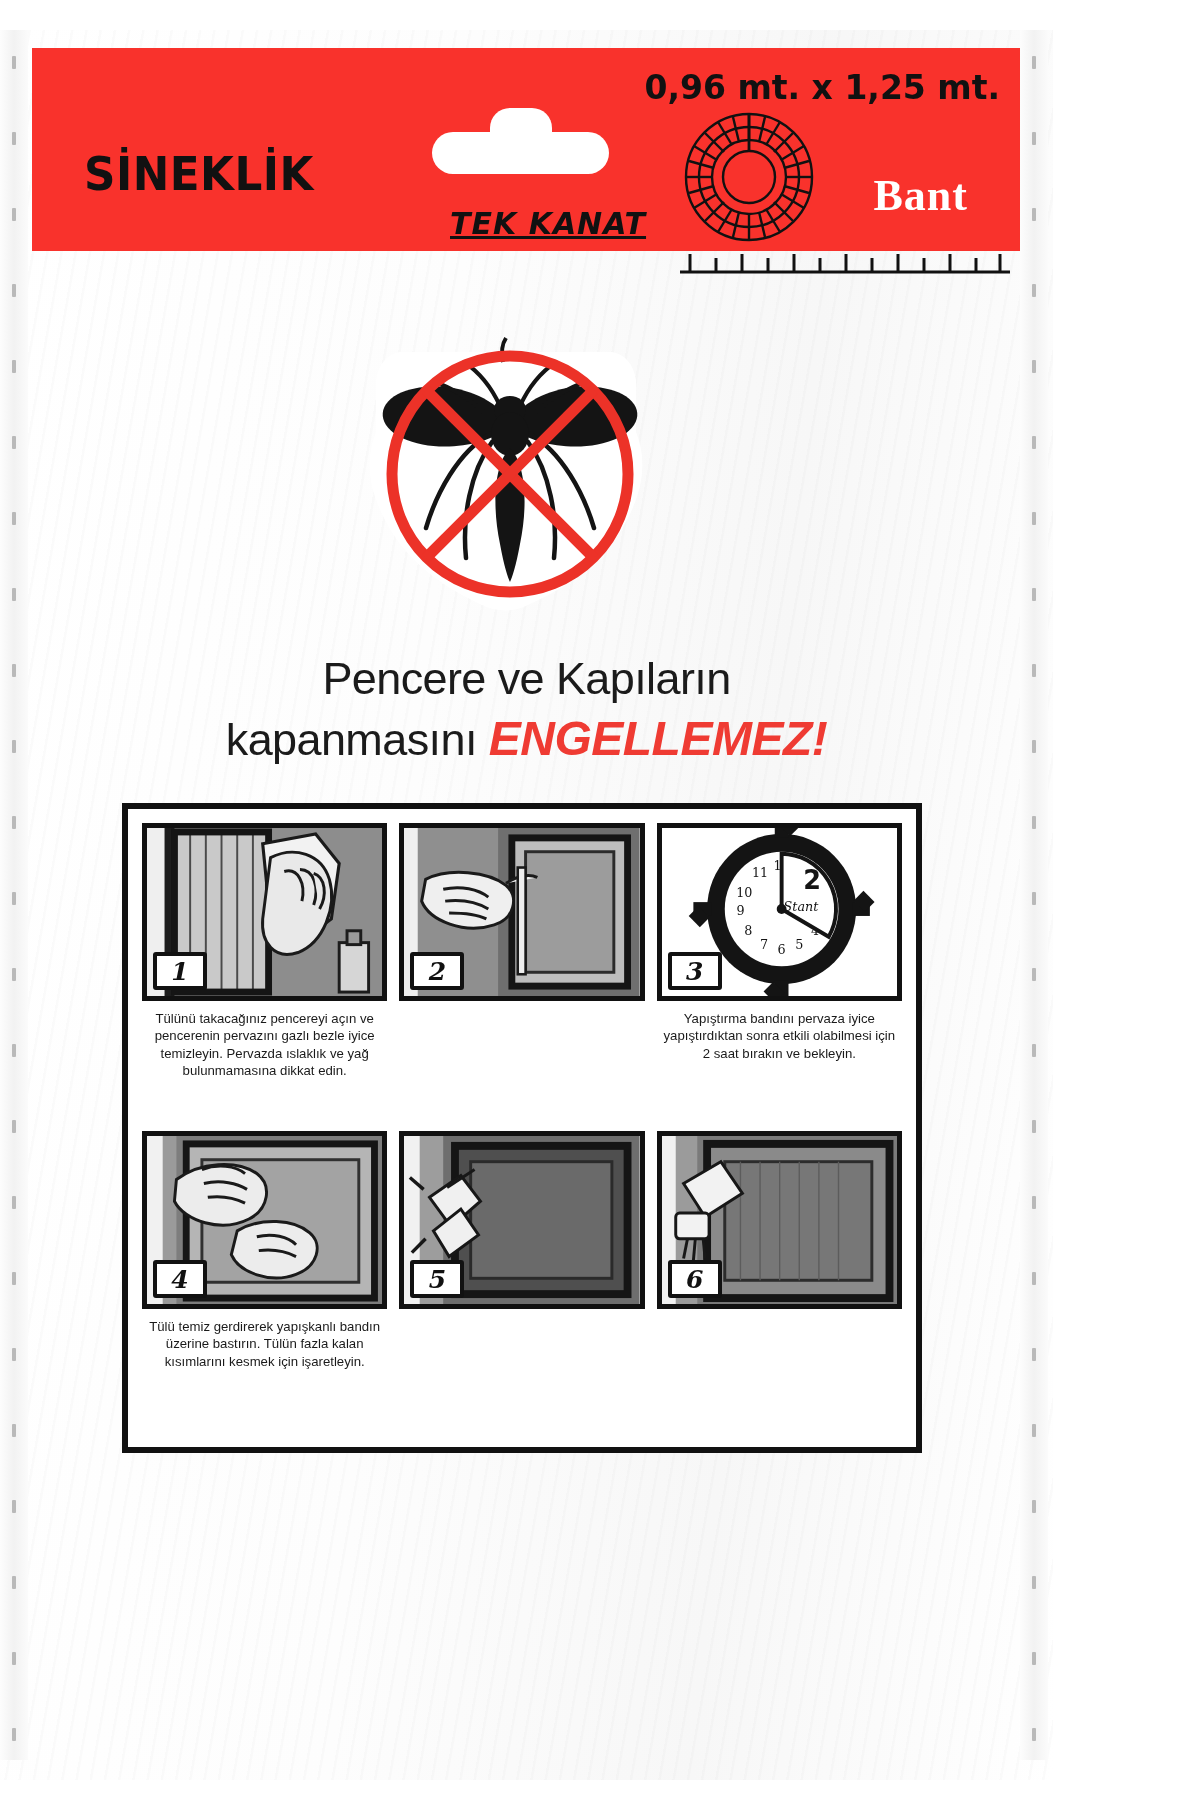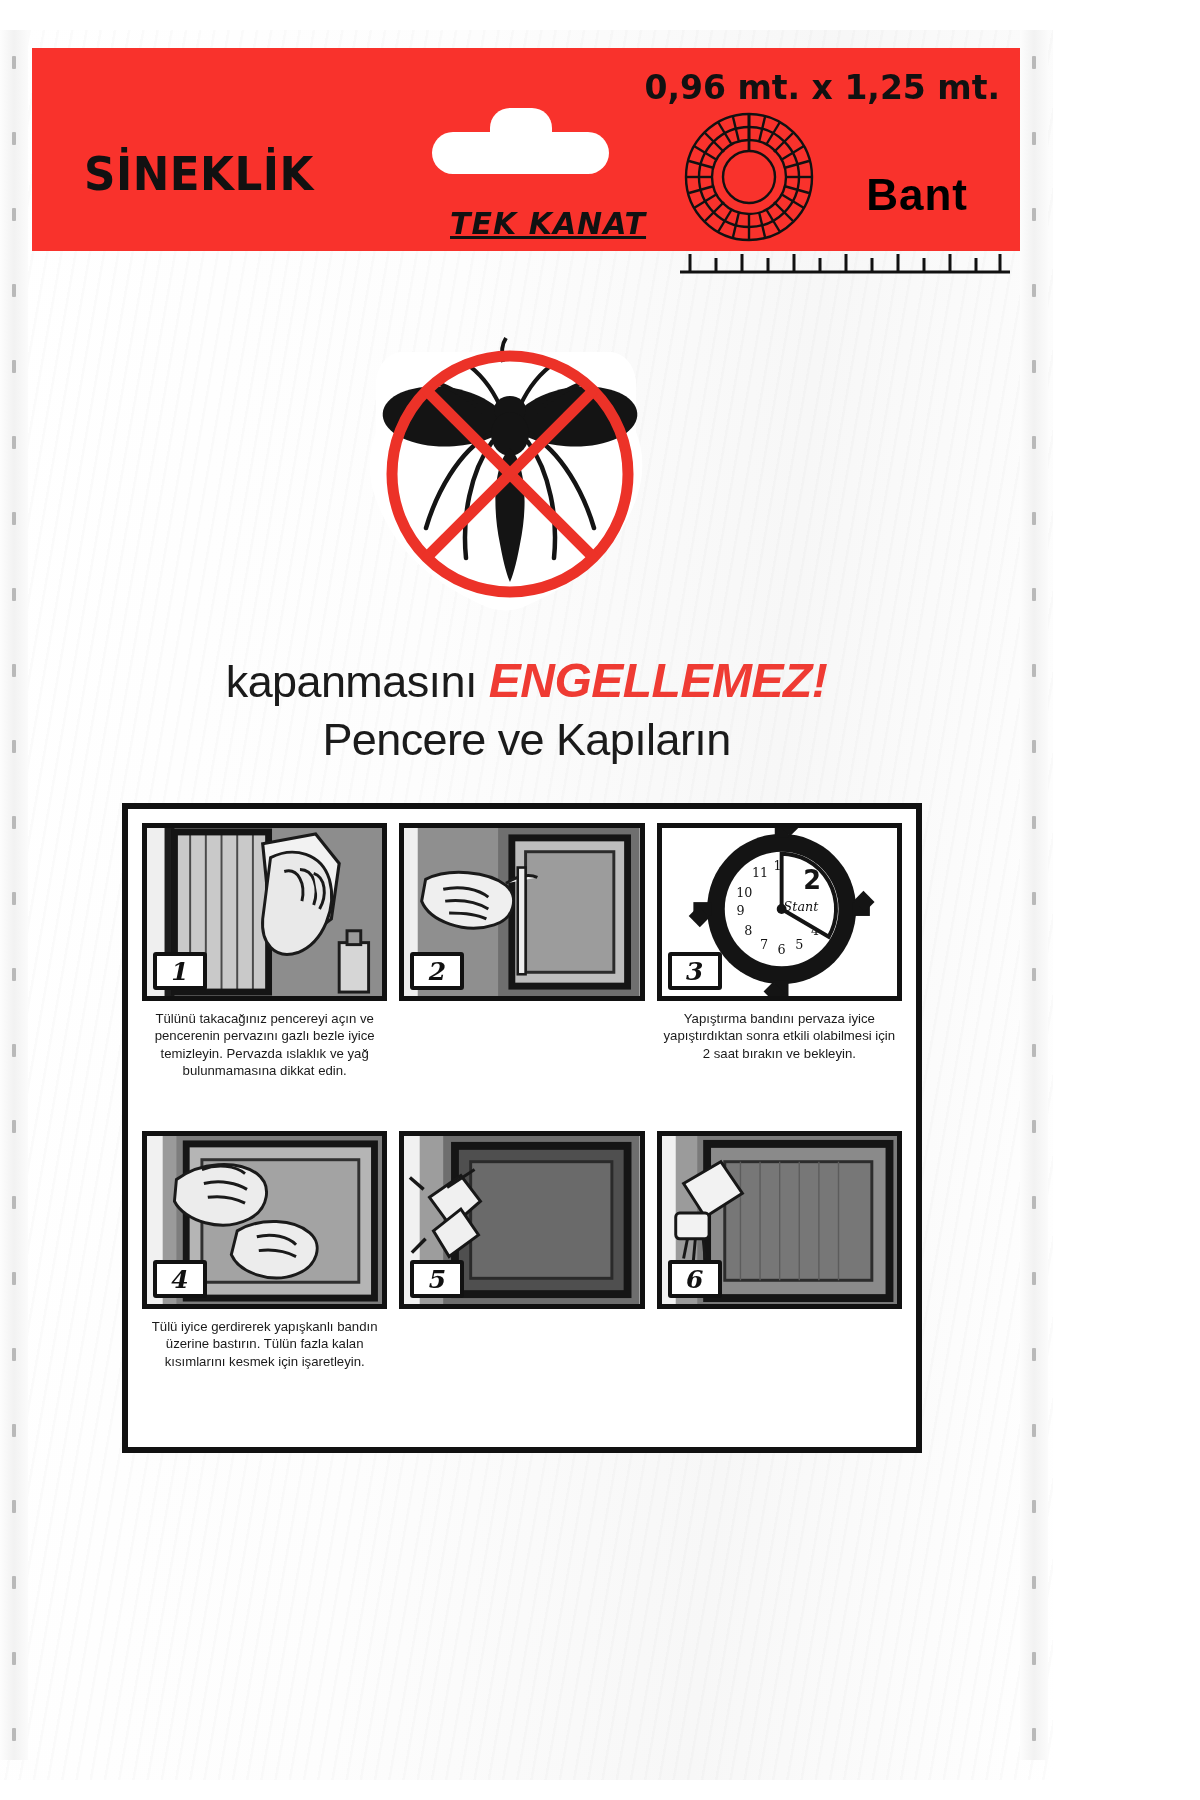--- a/index.html
+++ b/index.html
@@ -114,24 +114,24 @@
     font-weight: 700;
     font-size: 60px;
     color: #111;
     line-height: 0.95;
     text-align: right;
     white-space: nowrap;
   }
   .header .tape-word {
     position: absolute;
     right: 52px; top: 122px;
-    font-family: Liberation Sans, sans-serif;
+    font-family: Liberation Serif, serif;
     font-weight: 700;
     font-size: 44px;
-    color: #000000;
+    color: #ffffff;
     letter-spacing: 1px;
   }
   .roll-icon {
     position: absolute;
     left: 648px; top: 60px;
     width: 138px; height: 138px;
   }
   .ruler-icon {
     position: absolute;
     left: 648px; top: 196px;
@@ -384,25 +384,25 @@
         <path d="M163 40 C161 30 162 22 166 16" stroke="#141414" stroke-width="4" fill="none"></path>
       </g>
 
       <circle cx="170" cy="152" r="118" fill="none" stroke="#ec3228" stroke-width="11"></circle>
       <line x1="86" y1="68" x2="254" y2="236" stroke="#ec3228" stroke-width="11"></line>
       <line x1="254" y1="68" x2="86" y2="236" stroke="#ec3228" stroke-width="11"></line>
     </svg>
   </div>
 
   <div class="headline">
+    <div>Pencere ve Kapıların</div>
     <div>
       <span>kapanmasını</span>
       <span class="emph">ENGELLEMEZ!</span>
     </div>
-    <div>Pencere ve Kapıların</div>
   </div>
 
   <div class="instructions">
     <div class="grid" id="steps-grid">
         <div class="step">
           <div class="frame">
   <svg viewBox="0 0 240 170" width="100%" height="100%" preserveAspectRatio="none">
     <rect width="240" height="170" fill="#8d8d8d"></rect>
     <rect x="0" y="0" width="18" height="170" fill="#efefef"></rect>
     <rect x="18" y="0" width="10" height="170" fill="#1d1d1d"></rect>
@@ -503,21 +503,21 @@
       <path d="M56 34 C72 28 90 30 100 38"></path>
       <path d="M58 48 C76 44 92 48 102 54"></path>
       <path d="M62 62 C78 60 92 64 100 68"></path>
       <path d="M92 96 C116 82 150 84 166 98 C180 110 174 132 152 140 C126 150 94 138 86 120 Z"></path>
       <path d="M112 102 C128 98 144 102 152 110"></path>
       <path d="M114 116 C130 114 144 118 152 122"></path>
     </g>
   </svg>
 <div class="badge">4</div>
           </div>
-          <div class="caption">Tülü iyice gerdirerek yapışkanlı bandın üzerine bastırın. Tülün fazla kalan kısımlarını kesmek için işaretleyin.</div>
+          <div class="caption">Tülü temiz gerdirerek yapışkanlı bandın üzerine bastırın. Tülün fazla kalan kısımlarını kesmek için işaretleyin.</div>
         </div>
         <div class="step">
           <div class="frame">
   <svg viewBox="0 0 240 170" width="100%" height="100%" preserveAspectRatio="none">
     <rect width="240" height="170" fill="#9d9d9d"></rect>
     <rect x="0" y="0" width="16" height="170" fill="#f1f1f1"></rect>
     <rect x="40" y="0" width="200" height="170" fill="#6e6e6e"></rect>
     <rect x="52" y="10" width="176" height="150" fill="#4f4f4f" stroke="#151515" stroke-width="8"></rect>
     <rect x="68" y="26" width="144" height="118" fill="#6a6a6a" stroke="#2a2a2a" stroke-width="3"></rect>
     <g fill="#f0f0f0" stroke="#171717" stroke-width="3">

